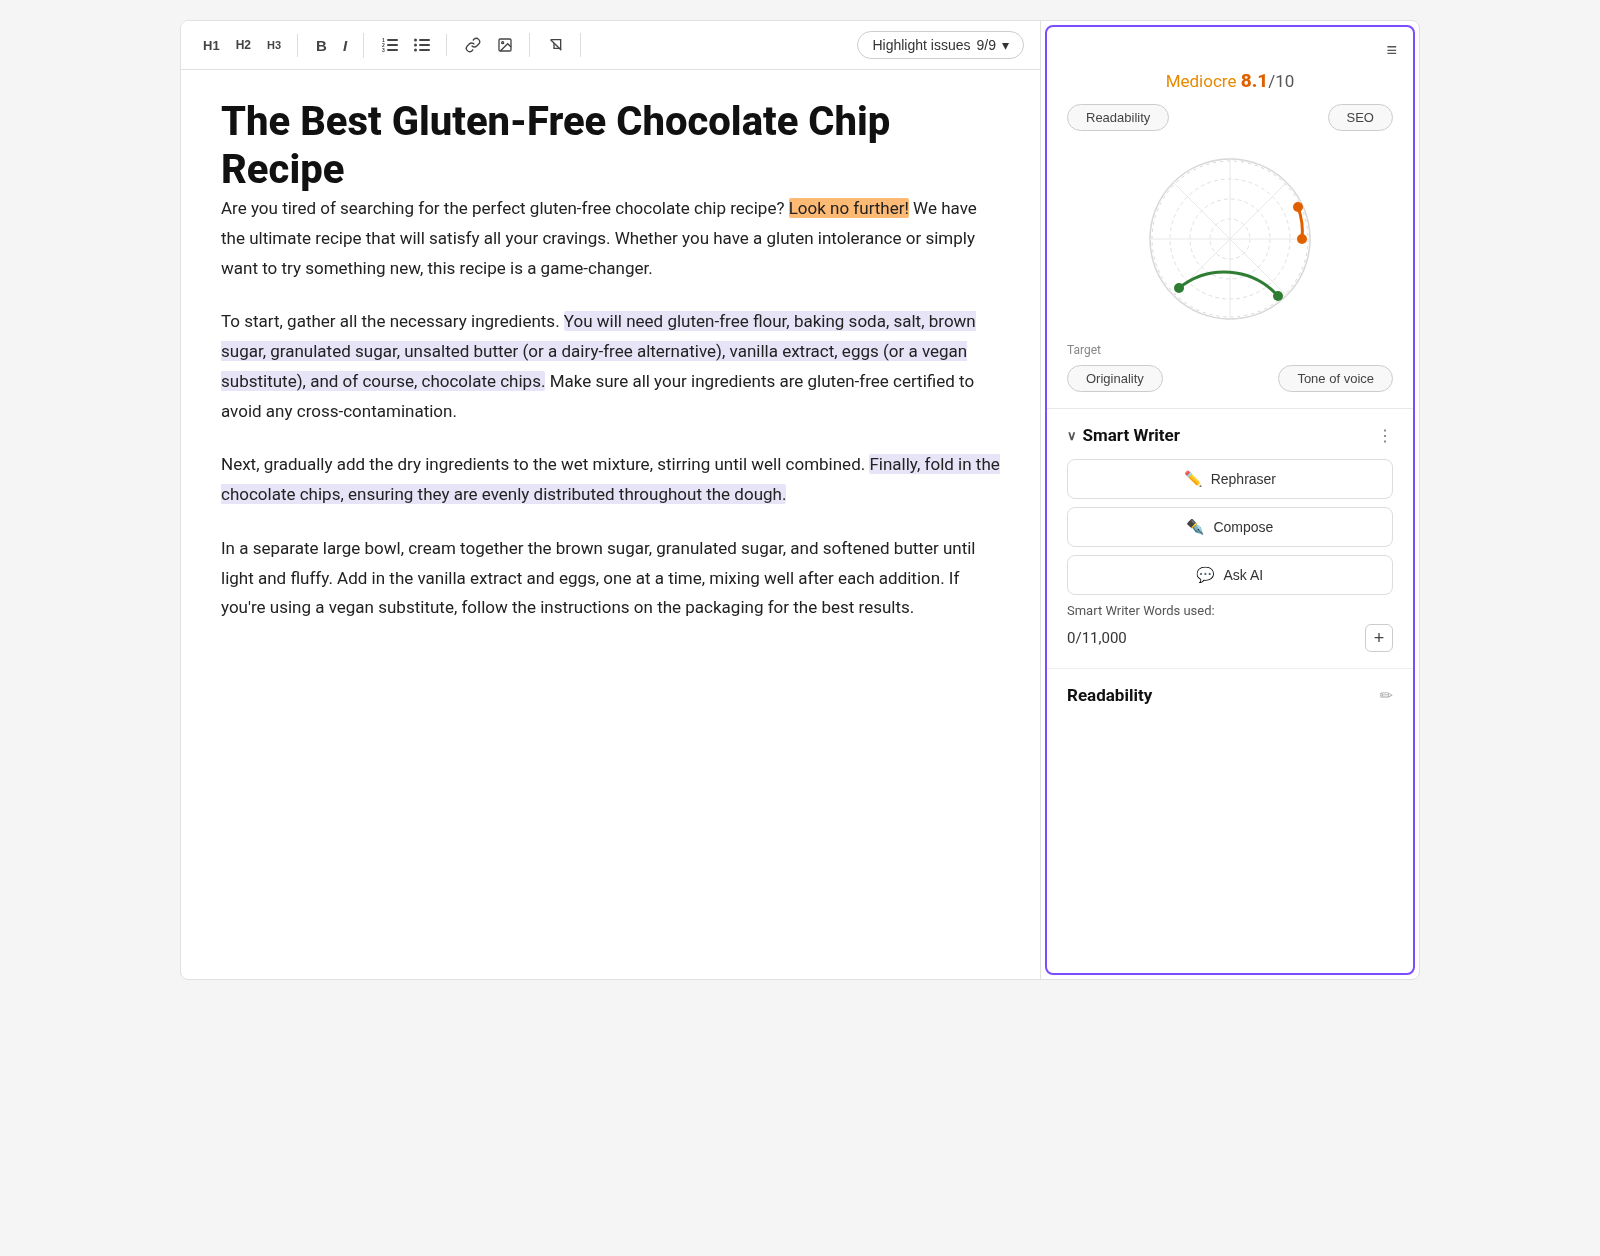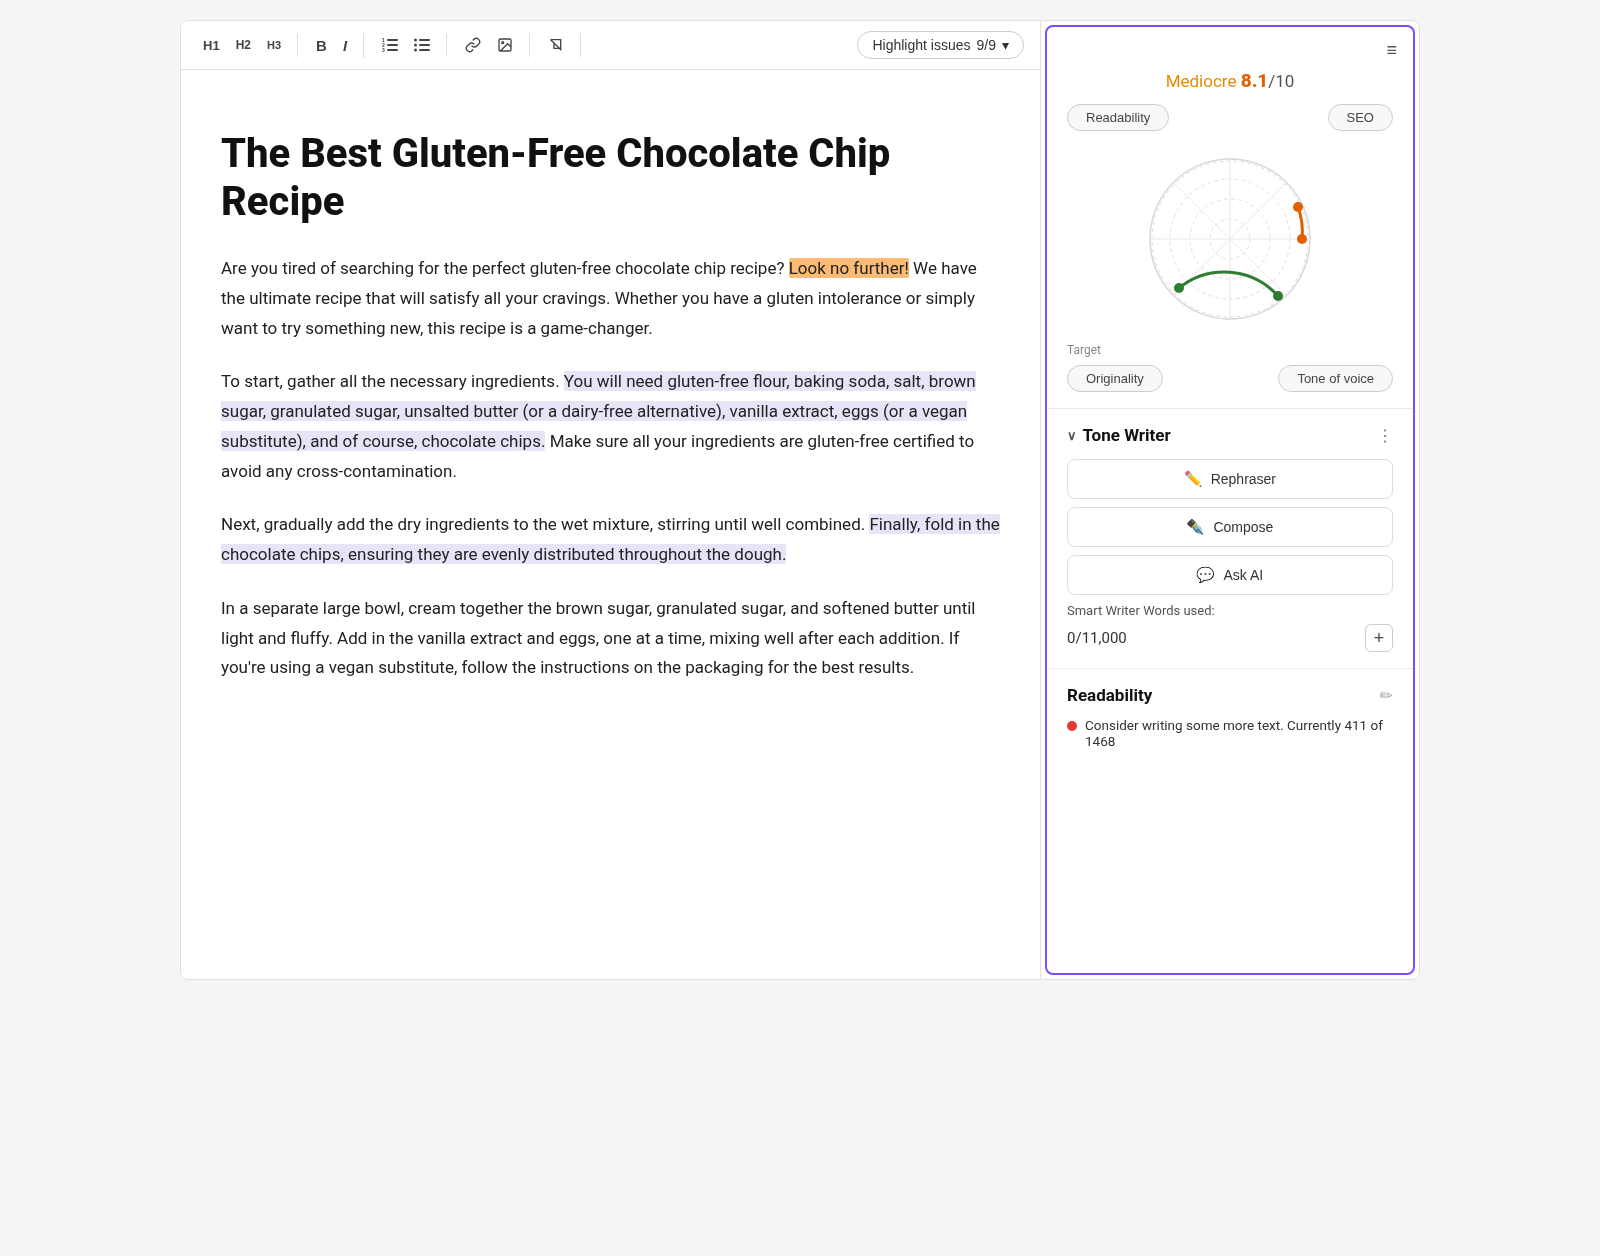--- a/index.html
+++ b/index.html
@@ -20,21 +20,20 @@
       border-radius: 8px;
       overflow: hidden;
       margin: 20px auto;
     }
     
     .left-panel {
       flex: 1;
       display: flex;
       flex-direction: column;
       border-right: 1px solid #e0e0e0;
-      gap: 32px;
     }
     .toolbar {
       display: flex;
       align-items: center;
       padding: 10px 16px;
       border-bottom: 1px solid #e0e0e0;
       gap: 8px;
       background: #fff;
     }
     .toolbar-group {
@@ -79,21 +78,20 @@
     .editor-area {
       flex: 1;
       padding: 28px 40px 28px 40px;
       overflow-y: auto;
       line-height: 1.7;
     }
     .editor-title {
       font-size: 40px;
       font-weight: 800;
       line-height: 1.2;
-      margin-bottom: 28px;
       color: #111;
     }
     .editor-para {
       font-size: 17px;
       color: #222;
       margin-bottom: 24px;
       line-height: 1.75;
     }
     .highlight-blue {
       background-color: #fdba74;
@@ -449,21 +447,21 @@
         <button class="score-tab">Tone of voice</button>
       </div>
     </div>
 
     <div class="divider"></div>
 
     <div class="smart-writer-section">
       <div class="smart-writer-header">
         <div class="smart-writer-title">
           <span class="collapse-icon">∨</span>
-          <span>Tone Writer</span>
+          <span>Smart Writer</span>
         </div>
         <span class="more-icon">⋮</span>
       </div>
 
       <button class="sw-btn">
         <span class="sw-btn-icon">✏️</span>
         <span>Rephraser</span>
       </button>
       <button class="sw-btn">
         <span class="sw-btn-icon">✒️</span>
@@ -482,19 +480,15 @@
         </span>
         <button class="plus-btn">+</button>
       </div>
     </div>
 
     <div class="readability-section">
       <div class="readability-header">
         <span class="readability-title">Readability</span>
         <span class="edit-icon">✏</span>
       </div>
-      <div class="readability-item">
-        <div class="red-dot"></div>
-        <span>Consider writing some more text. Currently 411 of 1468</span>
-      </div>
     </div>
   </div>
 </div>
 
 </body></html>

